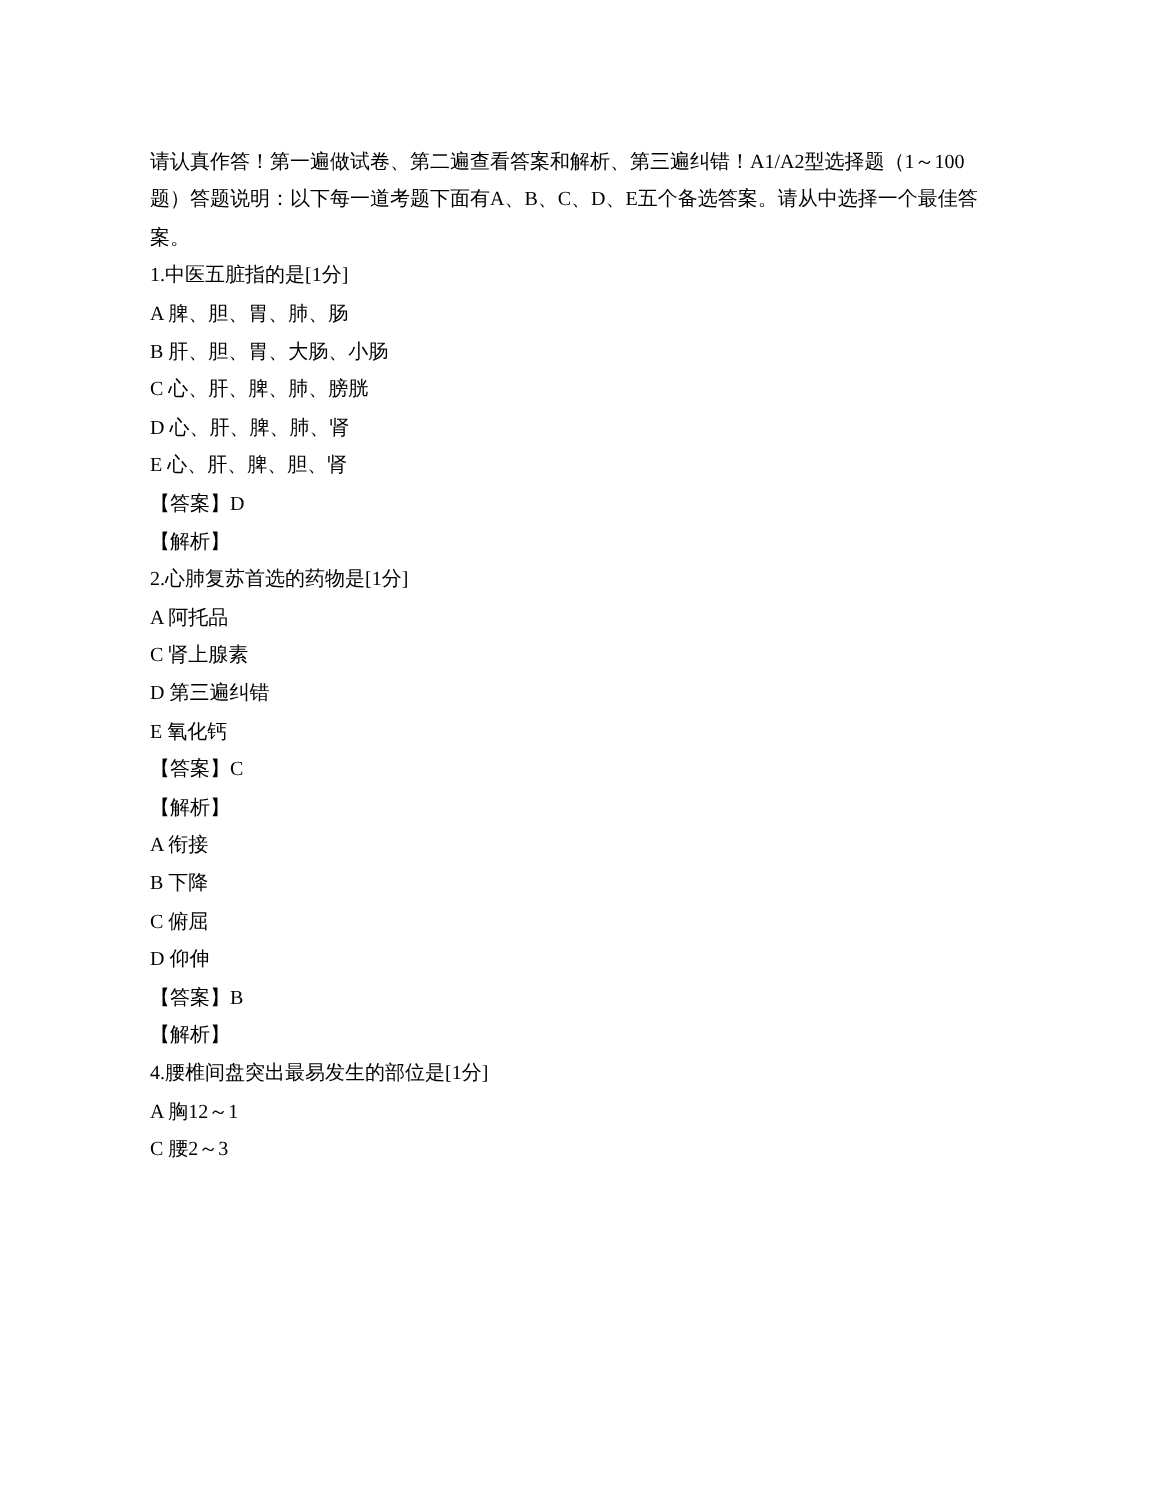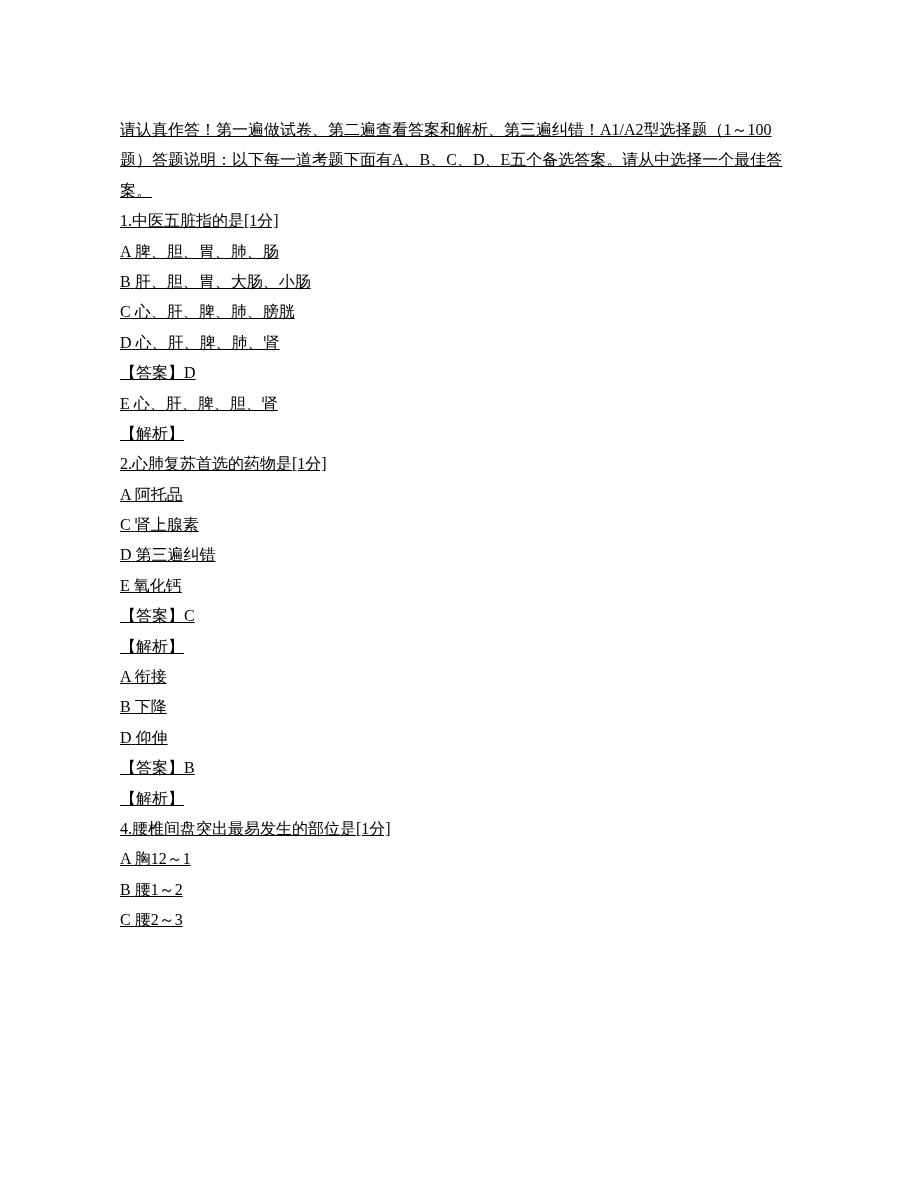--- a/index.html
+++ b/index.html
@@ -15,57 +15,56 @@
     width: 920px;
     min-height: 1191px;
     padding: 115px 120px 0 120px;
     box-sizing: border-box;
   }
   .intro {
     margin-bottom: 4px;
   }
   .line {
     margin: 0;
-    text-decoration: underline;
   }
 </style>
 </head>
 <body>
 
 <div class="page">
 
   <p class="intro line">请认真作答！第一遍做试卷、第二遍查看答案和解析、第三遍纠错！A1/A2型选择题（1～100题）答题说明：以下每一道考题下面有A、B、C、D、E五个备选答案。请从中选择一个最佳答案。</p>
 
   <p class="line">
     <span>1</span>.<span>中医五脏指的是</span><span>[1分]</span>
   </p>
   <p class="line"><span>A</span> <span>脾、胆、胃、肺、肠</span></p>
   <p class="line"><span>B</span> <span>肝、胆、胃、大肠、小肠</span></p>
   <p class="line"><span>C</span> <span>心、肝、脾、肺、膀胱</span></p>
   <p class="line"><span>D</span> <span>心、肝、脾、肺、肾</span></p>
+  <p class="line"><span>E</span> <span>心、肝、脾、胆、肾</span></p>
   <p class="line"><span>【答案】</span><span>D</span></p>
-  <p class="line"><span>E</span> <span>心、肝、脾、胆、肾</span></p>
   <p class="line"><span>【解析】</span><span></span></p>
 
   <p class="line">
     <span>2</span>.<span>心肺复苏首选的药物是</span><span>[1分]</span>
   </p>
   <p class="line"><span>A</span> <span>阿托品</span></p>
   <p class="line"><span>C</span> <span>肾上腺素</span></p>
   <p class="line"><span>D</span> <span>第三遍纠错</span></p>
   <p class="line"><span>E</span> <span>氧化钙</span></p>
   <p class="line"><span>【答案】</span><span>C</span></p>
   <p class="line"><span>【解析】</span><span></span></p>
 
   <p class="line"><span>A</span> <span>衔接</span></p>
   <p class="line"><span>B</span> <span>下降</span></p>
+  <p class="line"><span>C</span> <span>俯屈</span></p>
   <p class="line"><span>D</span> <span>仰伸</span></p>
   <p class="line"><span>【答案】</span><span>B</span></p>
   <p class="line"><span>【解析】</span><span></span></p>
 
   <p class="line">
     <span>4</span>.<span>腰椎间盘突出最易发生的部位是</span><span>[1分]</span>
   </p>
   <p class="line"><span>A</span> <span>胸12～1</span></p>
-  <p class="line"><span>B</span> <span>腰1～2</span></p>
   <p class="line"><span>C</span> <span>腰2～3</span></p>
 
 </div>
 
 </body></html>

